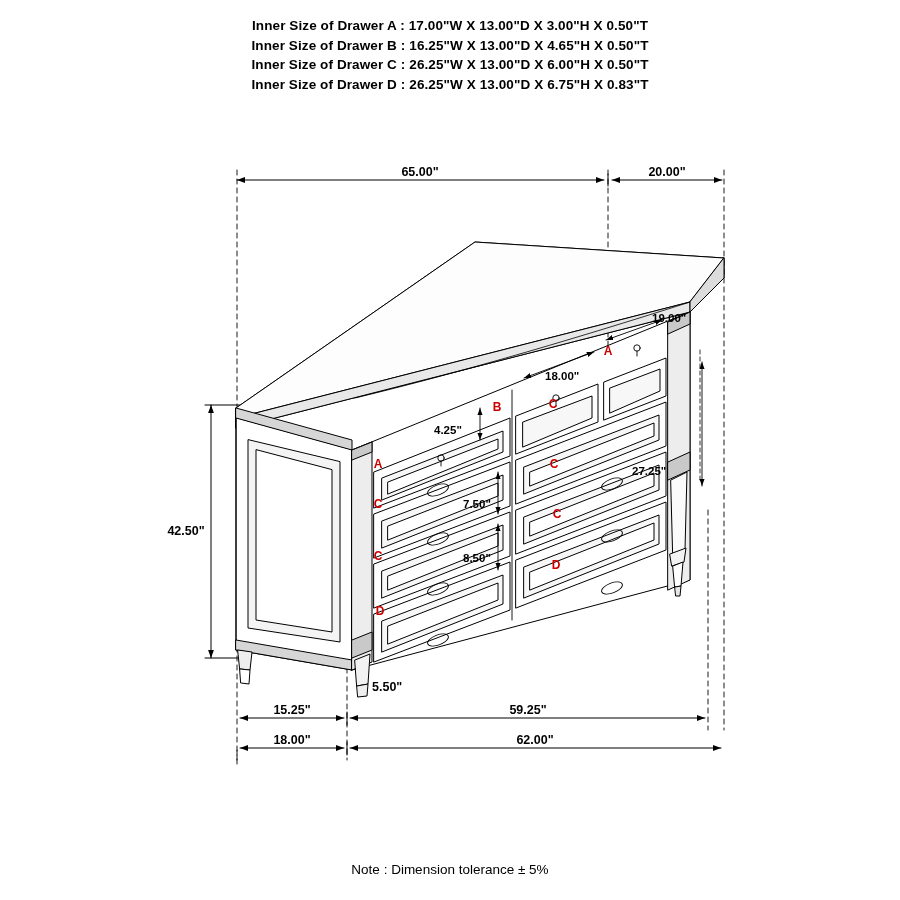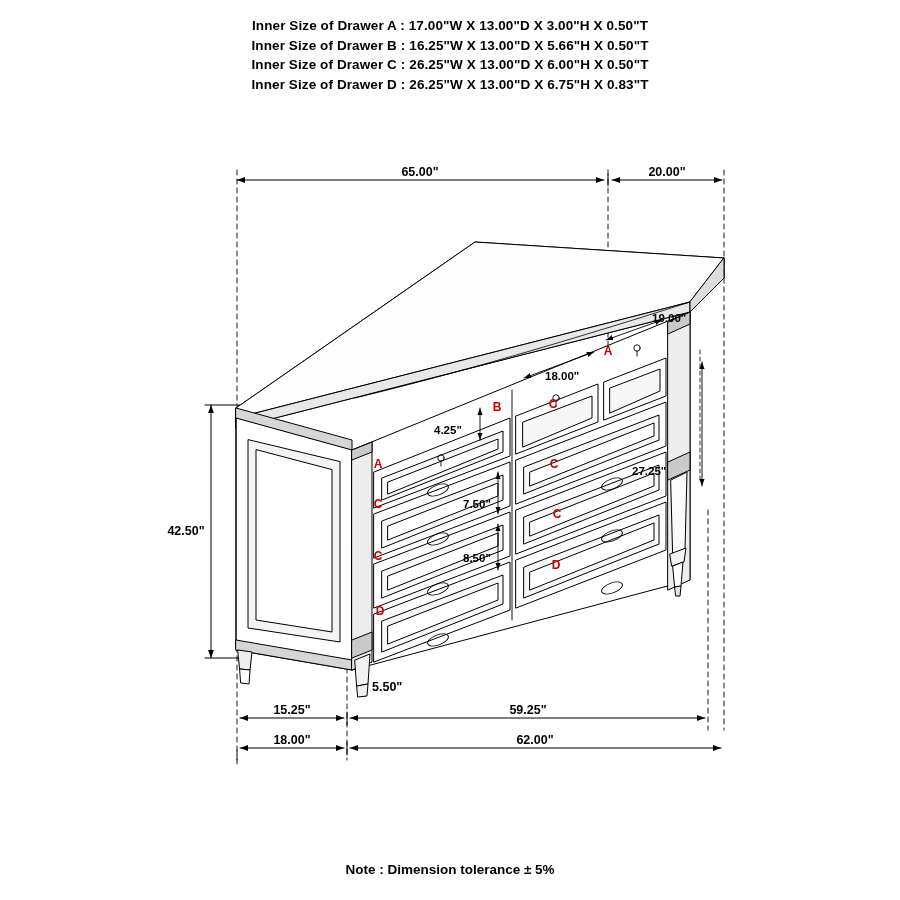--- a/index.html
+++ b/index.html
@@ -36,21 +36,21 @@
     white-space: nowrap;
   }
   
   .note {
     position: absolute;
     top: 862px;
     left: 0;
     width: 900px;
     text-align: center;
     font-size: 13.5px;
-    font-weight: bold;
+    font-weight: normal;
   }
   
   .drawing {
     position: absolute;
     top: 150px;
     left: 0;
     width: 900px;
     height: 680px;
   }
   svg { display: block; }
@@ -73,21 +73,21 @@
     fill: #cc0000;
   }
 </style>
 </head>
 <body>
 
 <div class="page">
 
   <div class="spec-block">
     <div class="spec-line">Inner Size of Drawer A : 17.00"W X 13.00"D X 3.00"H X 0.50"T</div>
-    <div class="spec-line">Inner Size of Drawer B : 16.25"W X 13.00"D X 5.66"H X 0.50"T</div>
+    <div class="spec-line">Inner Size of Drawer B : 16.25"W X 13.00"D X 4.65"H X 0.50"T</div>
     <div class="spec-line">Inner Size of Drawer C : 26.25"W X 13.00"D X 6.00"H X 0.50"T</div>
     <div class="spec-line">Inner Size of Drawer D : 26.25"W X 13.00"D X 6.75"H X 0.83"T</div>
   </div>
 
   <div class="drawing">
     <svg width="900" height="680" viewBox="0 0 900 680" xmlns="http://www.w3.org/2000/svg">
       <defs>
         <marker id="arrL" markerWidth="9" markerHeight="7" refX="8" refY="3.5" orient="auto">
           <polygon points="8,3.5 0,0.6 0,6.4" fill="#000"></polygon>
         </marker>

